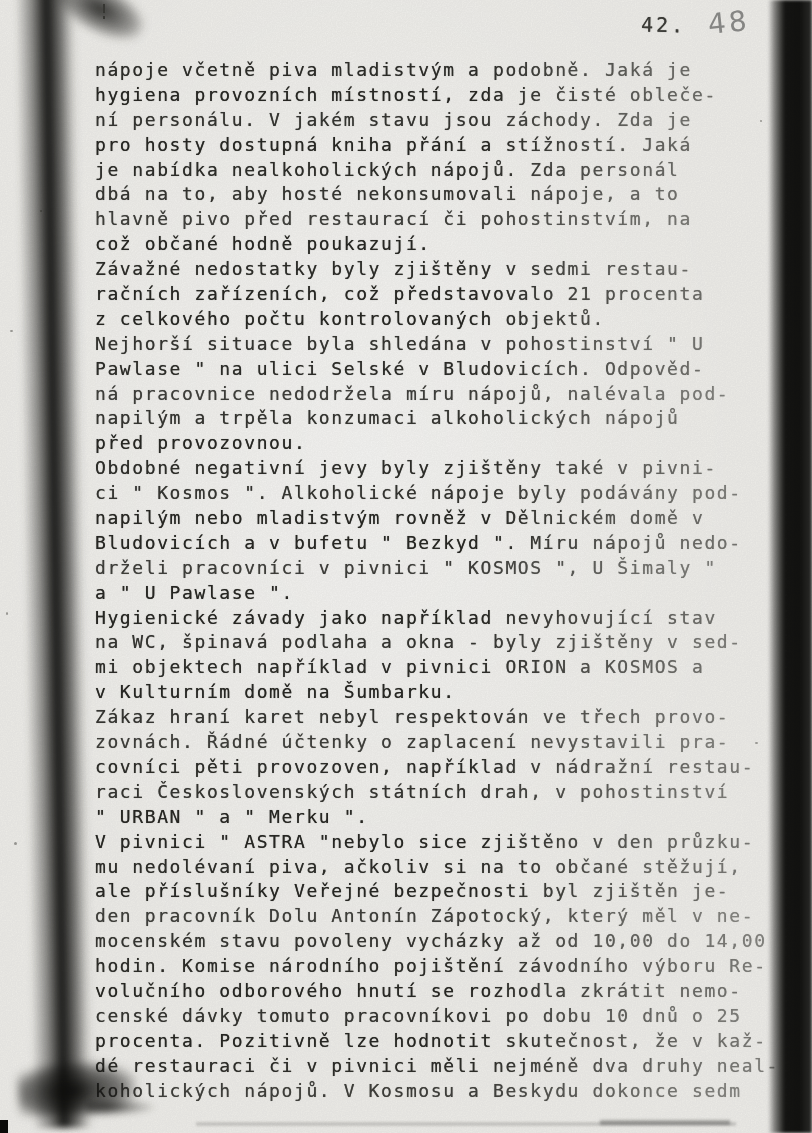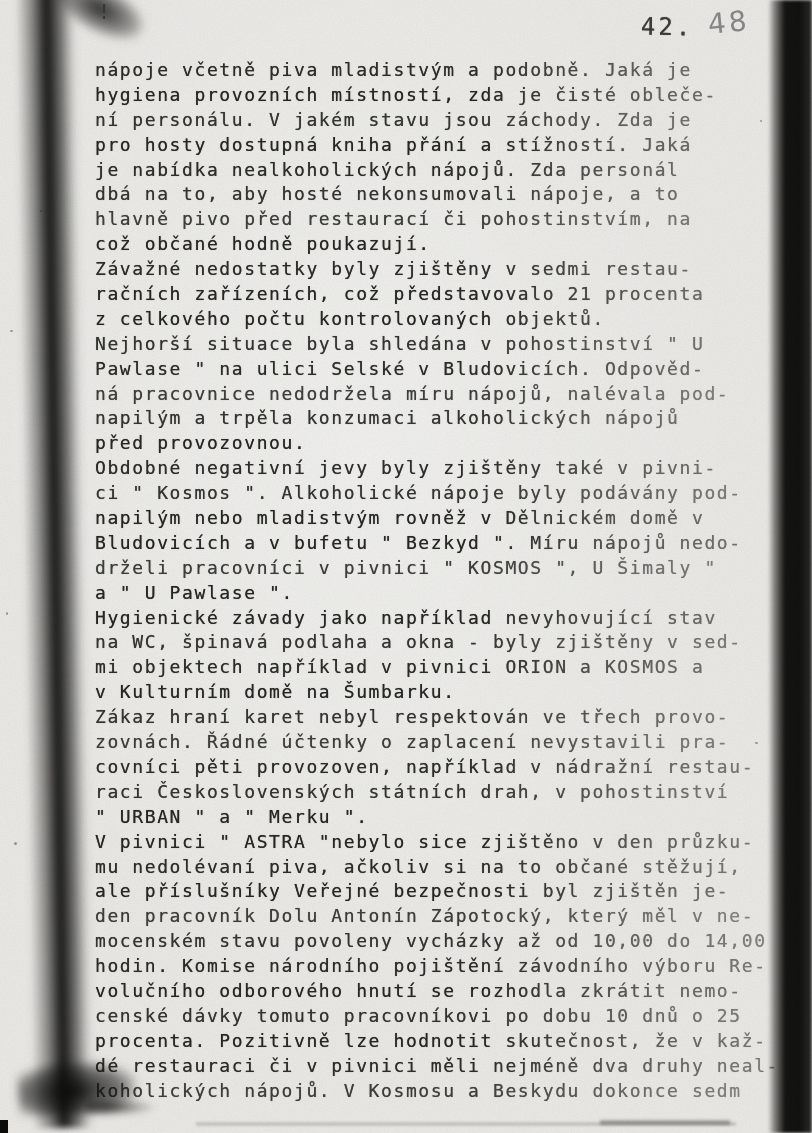--- a/index.html
+++ b/index.html
@@ -52,21 +52,21 @@
     position:absolute;left:196px;top:1122px;width:540px;height:4px;
     background:rgba(0,0,0,0.14);filter:blur(1.2px);
   }
   .bottom-smudge-dark{
     position:absolute;left:600px;top:1120px;width:130px;height:5px;
     background:rgba(0,0,0,0.28);filter:blur(1.5px);
   }
   
   .page-num-typed{
     position:absolute;left:641px;top:13px;
-    font-size:24px;letter-spacing:3px;color:#3e3e3a;
+    font-size:20px;letter-spacing:3px;color:#3e3e3a;
     text-shadow:0 0 0.8px rgba(40,40,36,0.7);
     transform:rotate(1deg);
   }
   .page-num-hand{
     position:absolute;left:708px;top:6px;
     font-family:"DejaVu Sans","Liberation Sans",sans-serif;
     font-size:28px;color:#8d8d8b;letter-spacing:3px;
     transform:rotate(-6deg);
   }
   

